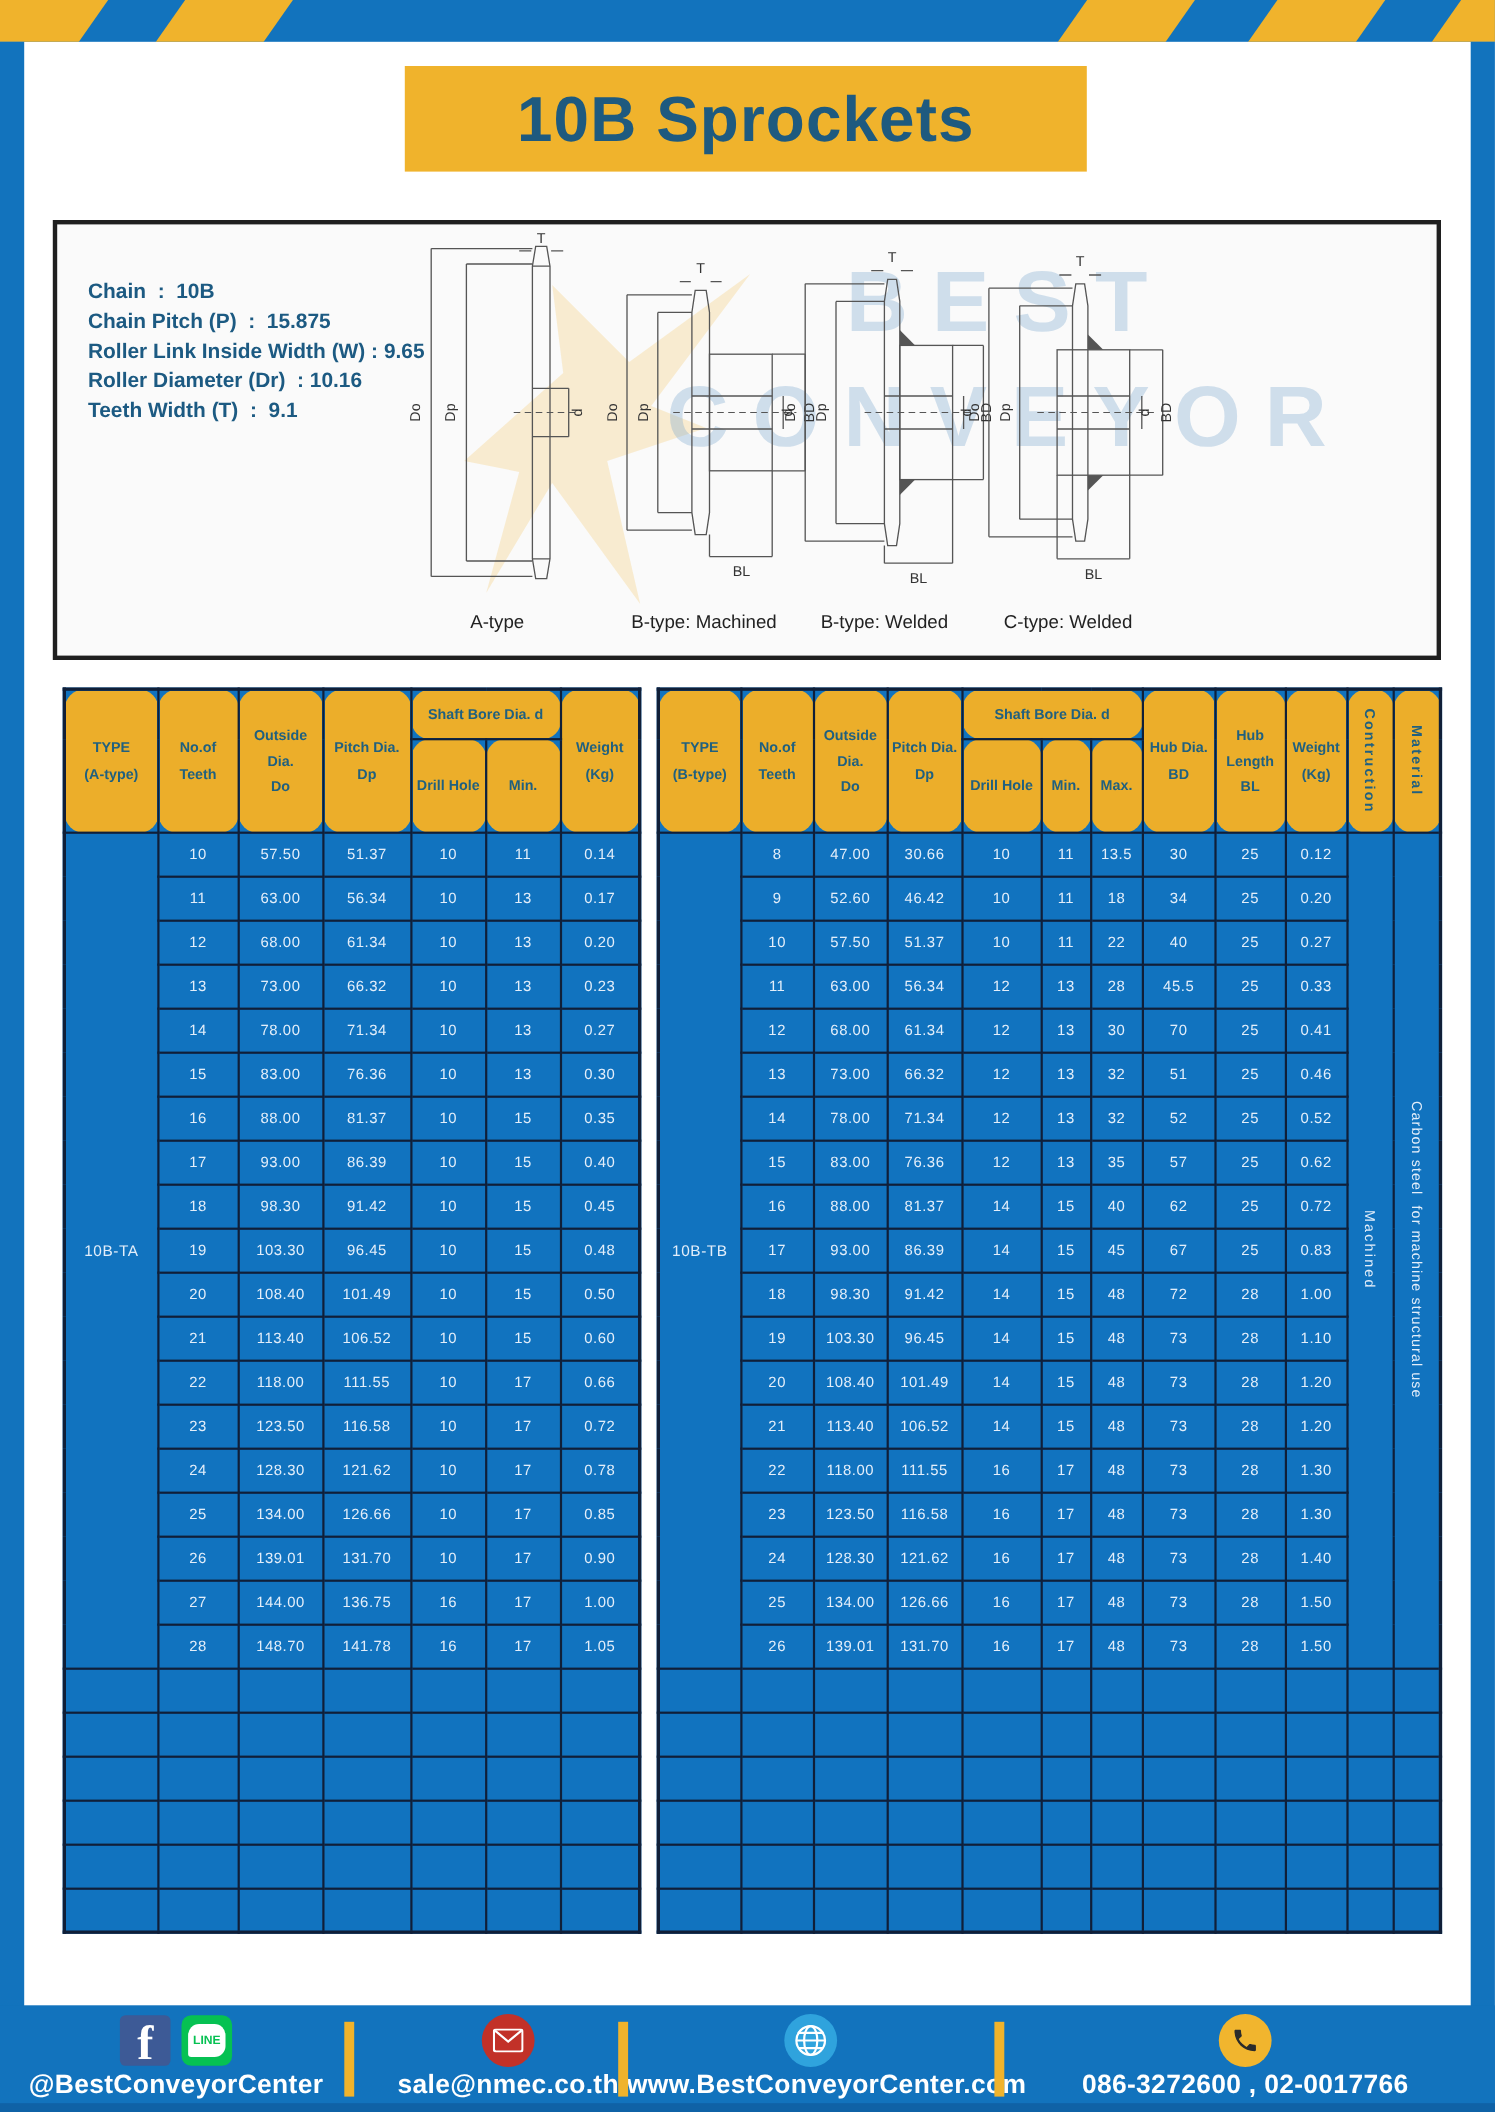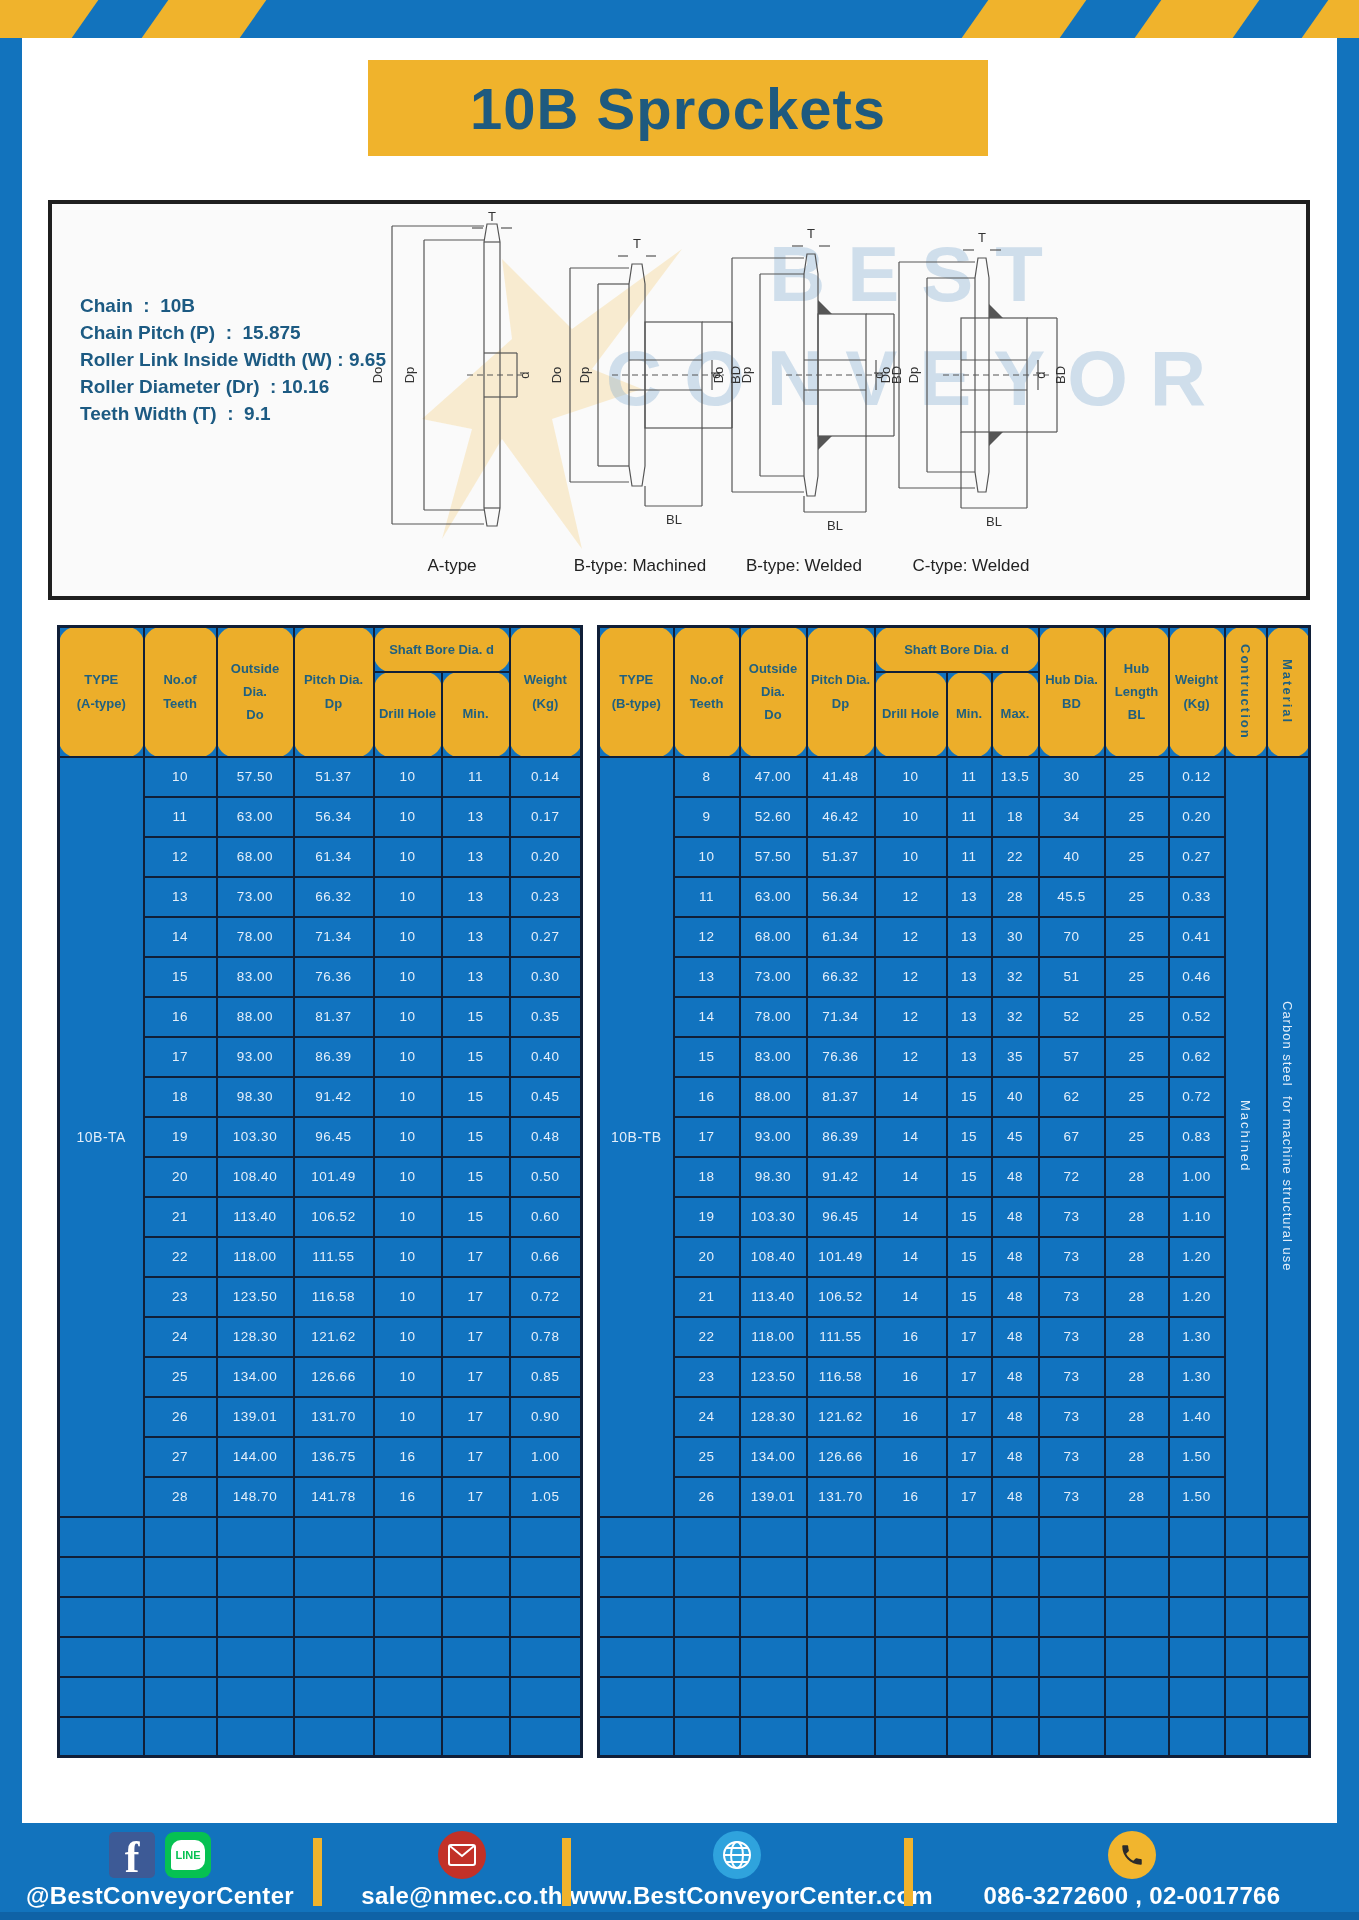--- a/index.html
+++ b/index.html
@@ -21,21 +21,21 @@
   
   .title-box{position:absolute;left:368px;top:60px;width:620px;height:96px;background:var(--stripe-yellow);
              display:flex;align-items:center;justify-content:center;}
   .title-box span{font-size:58px;font-weight:bold;color:var(--title-text);letter-spacing:1px;}
   
   .panel{position:absolute;left:48px;top:200px;width:1262px;height:400px;background:var(--panel-bg);
          border:4px solid var(--panel-border);overflow:hidden;}
   .wm-art{position:absolute;left:330px;top:15px;opacity:.75;}
   .wm-text{position:absolute;left:520px;top:18px;width:690px;text-align:center;
            color:rgba(122,168,206,.33);font-weight:bold;font-size:78px;letter-spacing:22px;line-height:104px;}
-  .specs{position:absolute;left:28px;top:48px;margin-top:40px;}
+  .specs{position:absolute;left:28px;top:48px;}
   .specs div{font-size:19px;font-weight:bold;color:var(--spec-text);line-height:27px;white-space:pre;}
   .fig{position:absolute;top:6px;width:190px;height:330px;}
   .fig svg text{font-family:"Liberation Sans",sans-serif;font-size:13px;fill:#333;}
   .fig svg line,.fig svg path,.fig svg rect{stroke:#555;stroke-width:1.2;fill:none;}
   .fig svg .weld{fill:#555;stroke:none;}
   .fig svg .dash{stroke-dasharray:6 4;stroke-width:1;}
   .caption{position:absolute;top:352px;font-size:17px;color:#222;width:220px;text-align:center;}
   
   table{border-collapse:collapse;table-layout:fixed;position:absolute;top:625px;
         border:3px solid var(--grid);background:var(--cell-blue);}
@@ -515,21 +515,21 @@
       <th>Drill Hole</th>
       <th>Min.</th>
       <th>Max.</th>
     </tr>
   </thead>
   <tbody>
       <tr>
         <td rowspan="19" class="type-cell">10B-TB</td>
         <td>8</td>
         <td>47.00</td>
-        <td>41.48</td>
+        <td>30.66</td>
         <td>10</td>
         <td>11</td>
         <td>13.5</td>
         <td>30</td>
         <td>25</td>
         <td>0.12</td>
         <td rowspan="19" class="vcell">Machined</td>
         <td rowspan="19" class="vcell mat">Carbon steel  for machine structural use</td>
       </tr>
       <tr>

